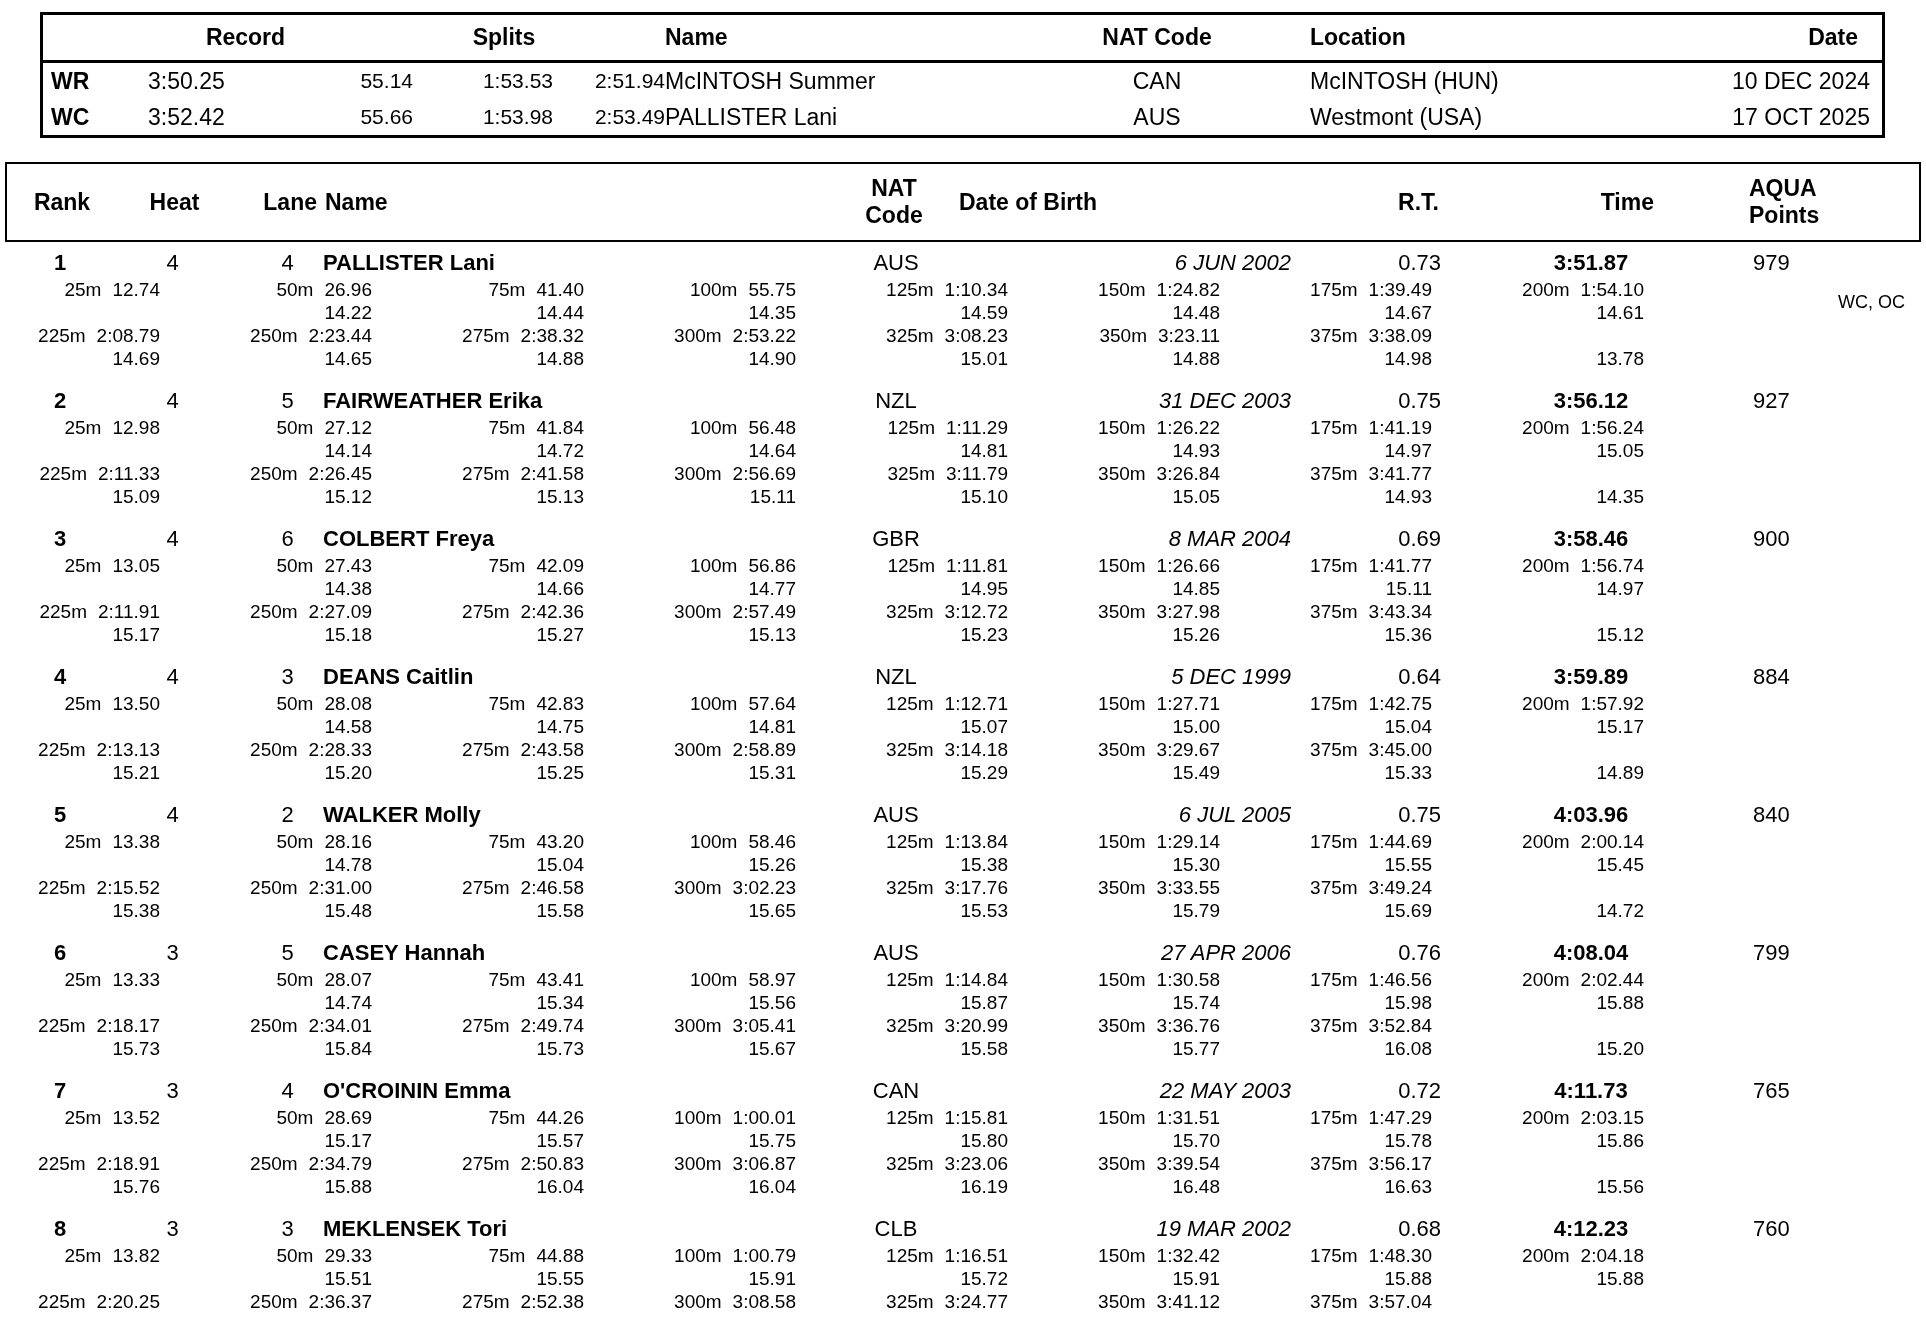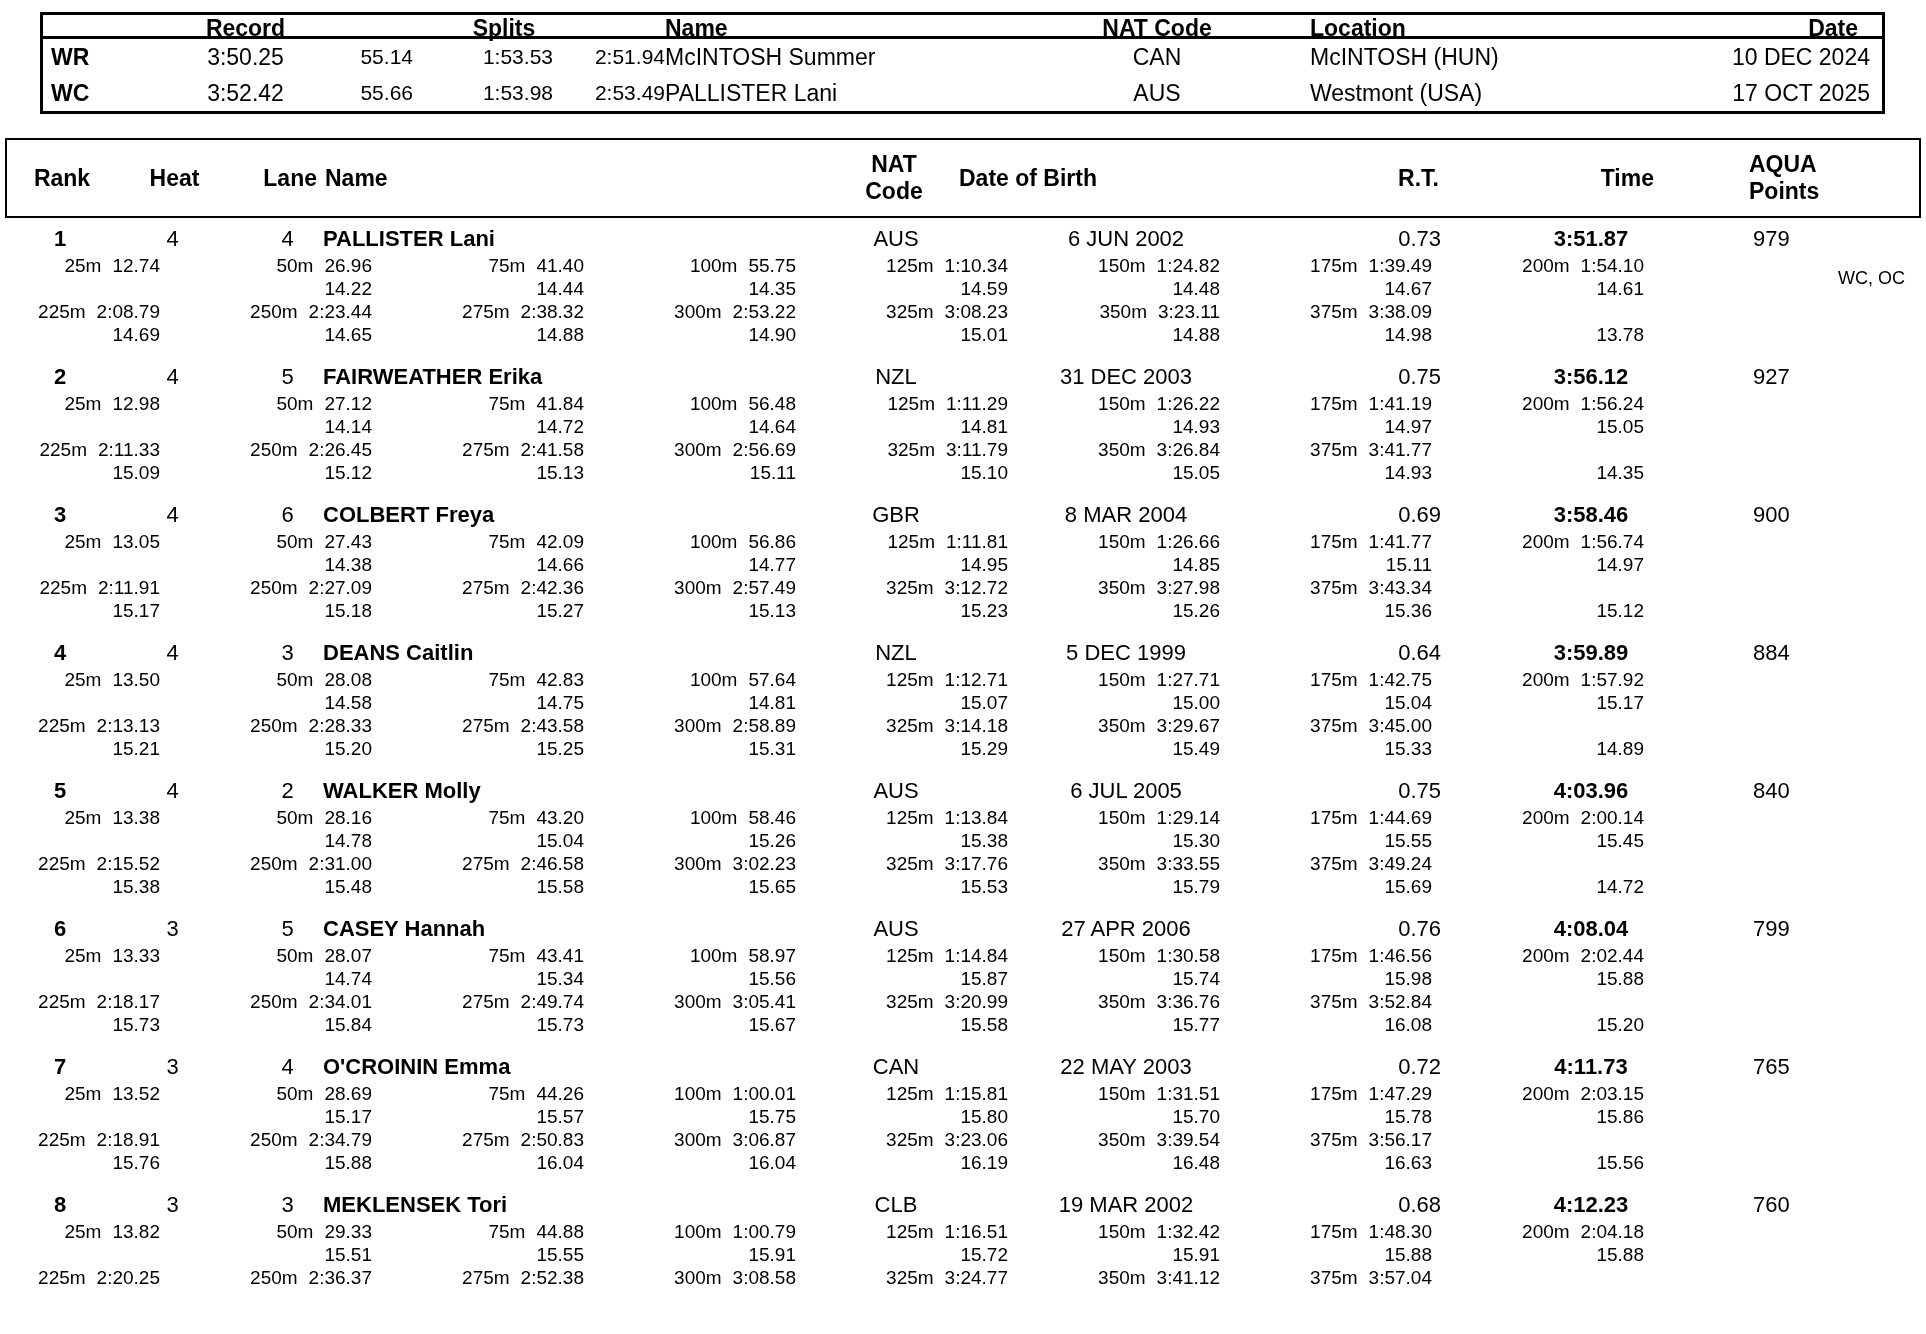--- a/index.html
+++ b/index.html
@@ -5,29 +5,29 @@
   * { margin:0; padding:0; box-sizing:border-box; }
   html,body { width:1926px; height:1334px; overflow:hidden; background:#fff;
     font-family:"Liberation Sans", sans-serif; color:#000; }
   .b { font-weight:700; }
 
   
   .record-table { margin:12px 41px 0 40px; border:3px solid #000; }
   .rec-row { display:grid;
     grid-template-columns:105px 195px 70px 140px 112px 1fr 170px 390px 250px;
     align-items:center; height:36px; font-size:23px; }
-  .rec-head { height:24px; border-bottom:3px solid #000; font-weight:700; }
+  .rec-head { height:48px; border-bottom:3px solid #000; font-weight:700; }
   .rh-record { grid-column:2; text-align:center; }
   .rh-splits { grid-column:3 / span 3; text-align:center; }
   .rh-name { grid-column:6; text-align:left; }
   .rh-nat { grid-column:7; text-align:center; }
   .rh-loc { grid-column:8; text-align:left; padding-left:68px; }
   .rh-date { grid-column:9; text-align:right; padding-right:24px; }
   .rc-type { padding-left:8px; font-weight:700; }
-  .rc-time { text-align:center; }
+  .rc-time { }
   .rc-split { text-align:right; font-size:21px; }
   .rc-name { text-align:left; }
   .rc-nat { text-align:center; }
   .rc-loc { text-align:left; padding-left:68px; }
   .rc-date { text-align:right; padding-right:12px; }
 
   
   .results-header { margin:24px 5px 0 5px; border:2px solid #000; height:80px;
     display:grid;
     grid-template-columns:110px 115px 85px 1fr 130px 330px 235px 225px 170px;
@@ -44,21 +44,21 @@
   
   .results-body { margin:6px 5px 0 5px; }
   .block { position:relative; margin-bottom:16px; }
   .mainline { display:grid;
     grid-template-columns:110px 115px 85px 1fr 130px 330px 235px 225px 170px;
     align-items:center; height:30px; font-size:22px; }
   .c-rank,.c-heat { text-align:center; }
   .c-lane { text-align:center; padding-left:30px; }
   .c-name { text-align:left; padding-left:8px; }
   .c-nat { text-align:center; }
-  .c-dob { text-align:center; }
+  .c-dob { text-align:right;font-style:italic; }
   .c-rt { text-align:right; padding-right:85px; }
   .c-time { text-align:center; padding-right:95px; }
   .c-points { text-align:left; padding-left:2px; }
   .splitline { display:grid; grid-template-columns:155px repeat(7,212px);
     height:23px; align-items:center; font-size:19px; }
   .scell { text-align:right; white-space:nowrap; }
   .st { display:inline-block; margin-left:11px; }
   .note { position:absolute; top:44px; right:16px; font-size:18px; }
 </style>
 </head>

